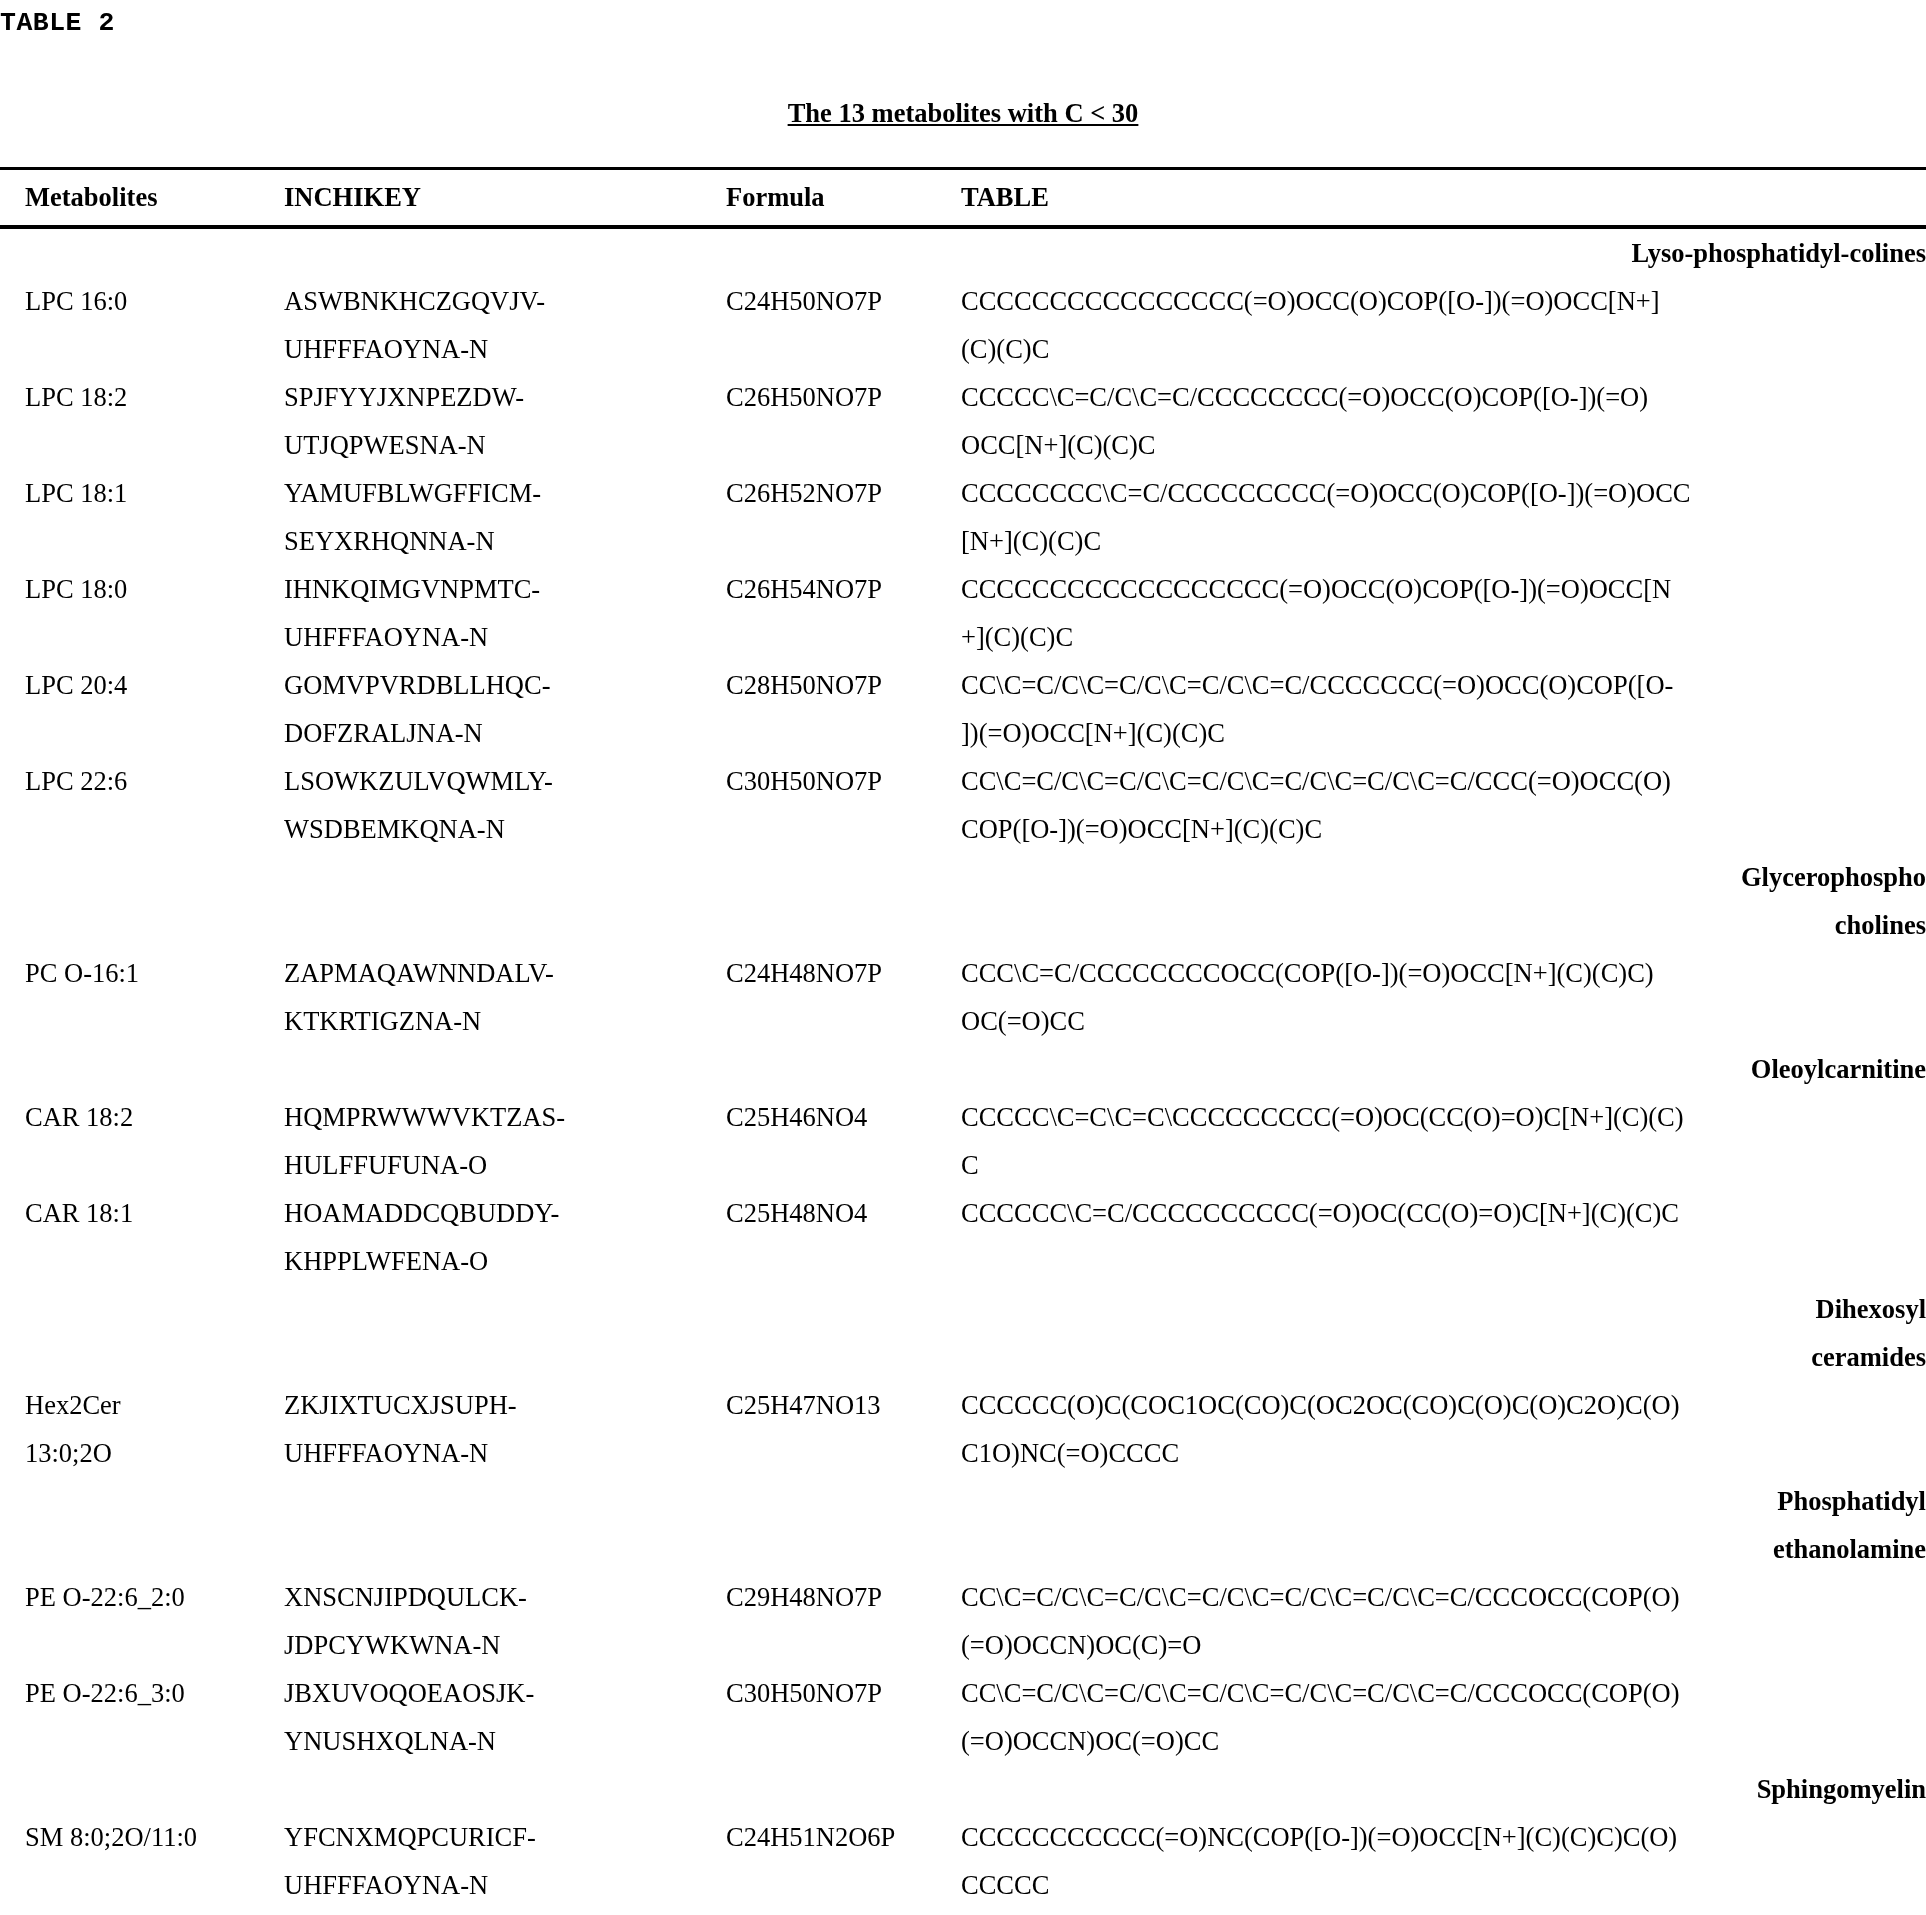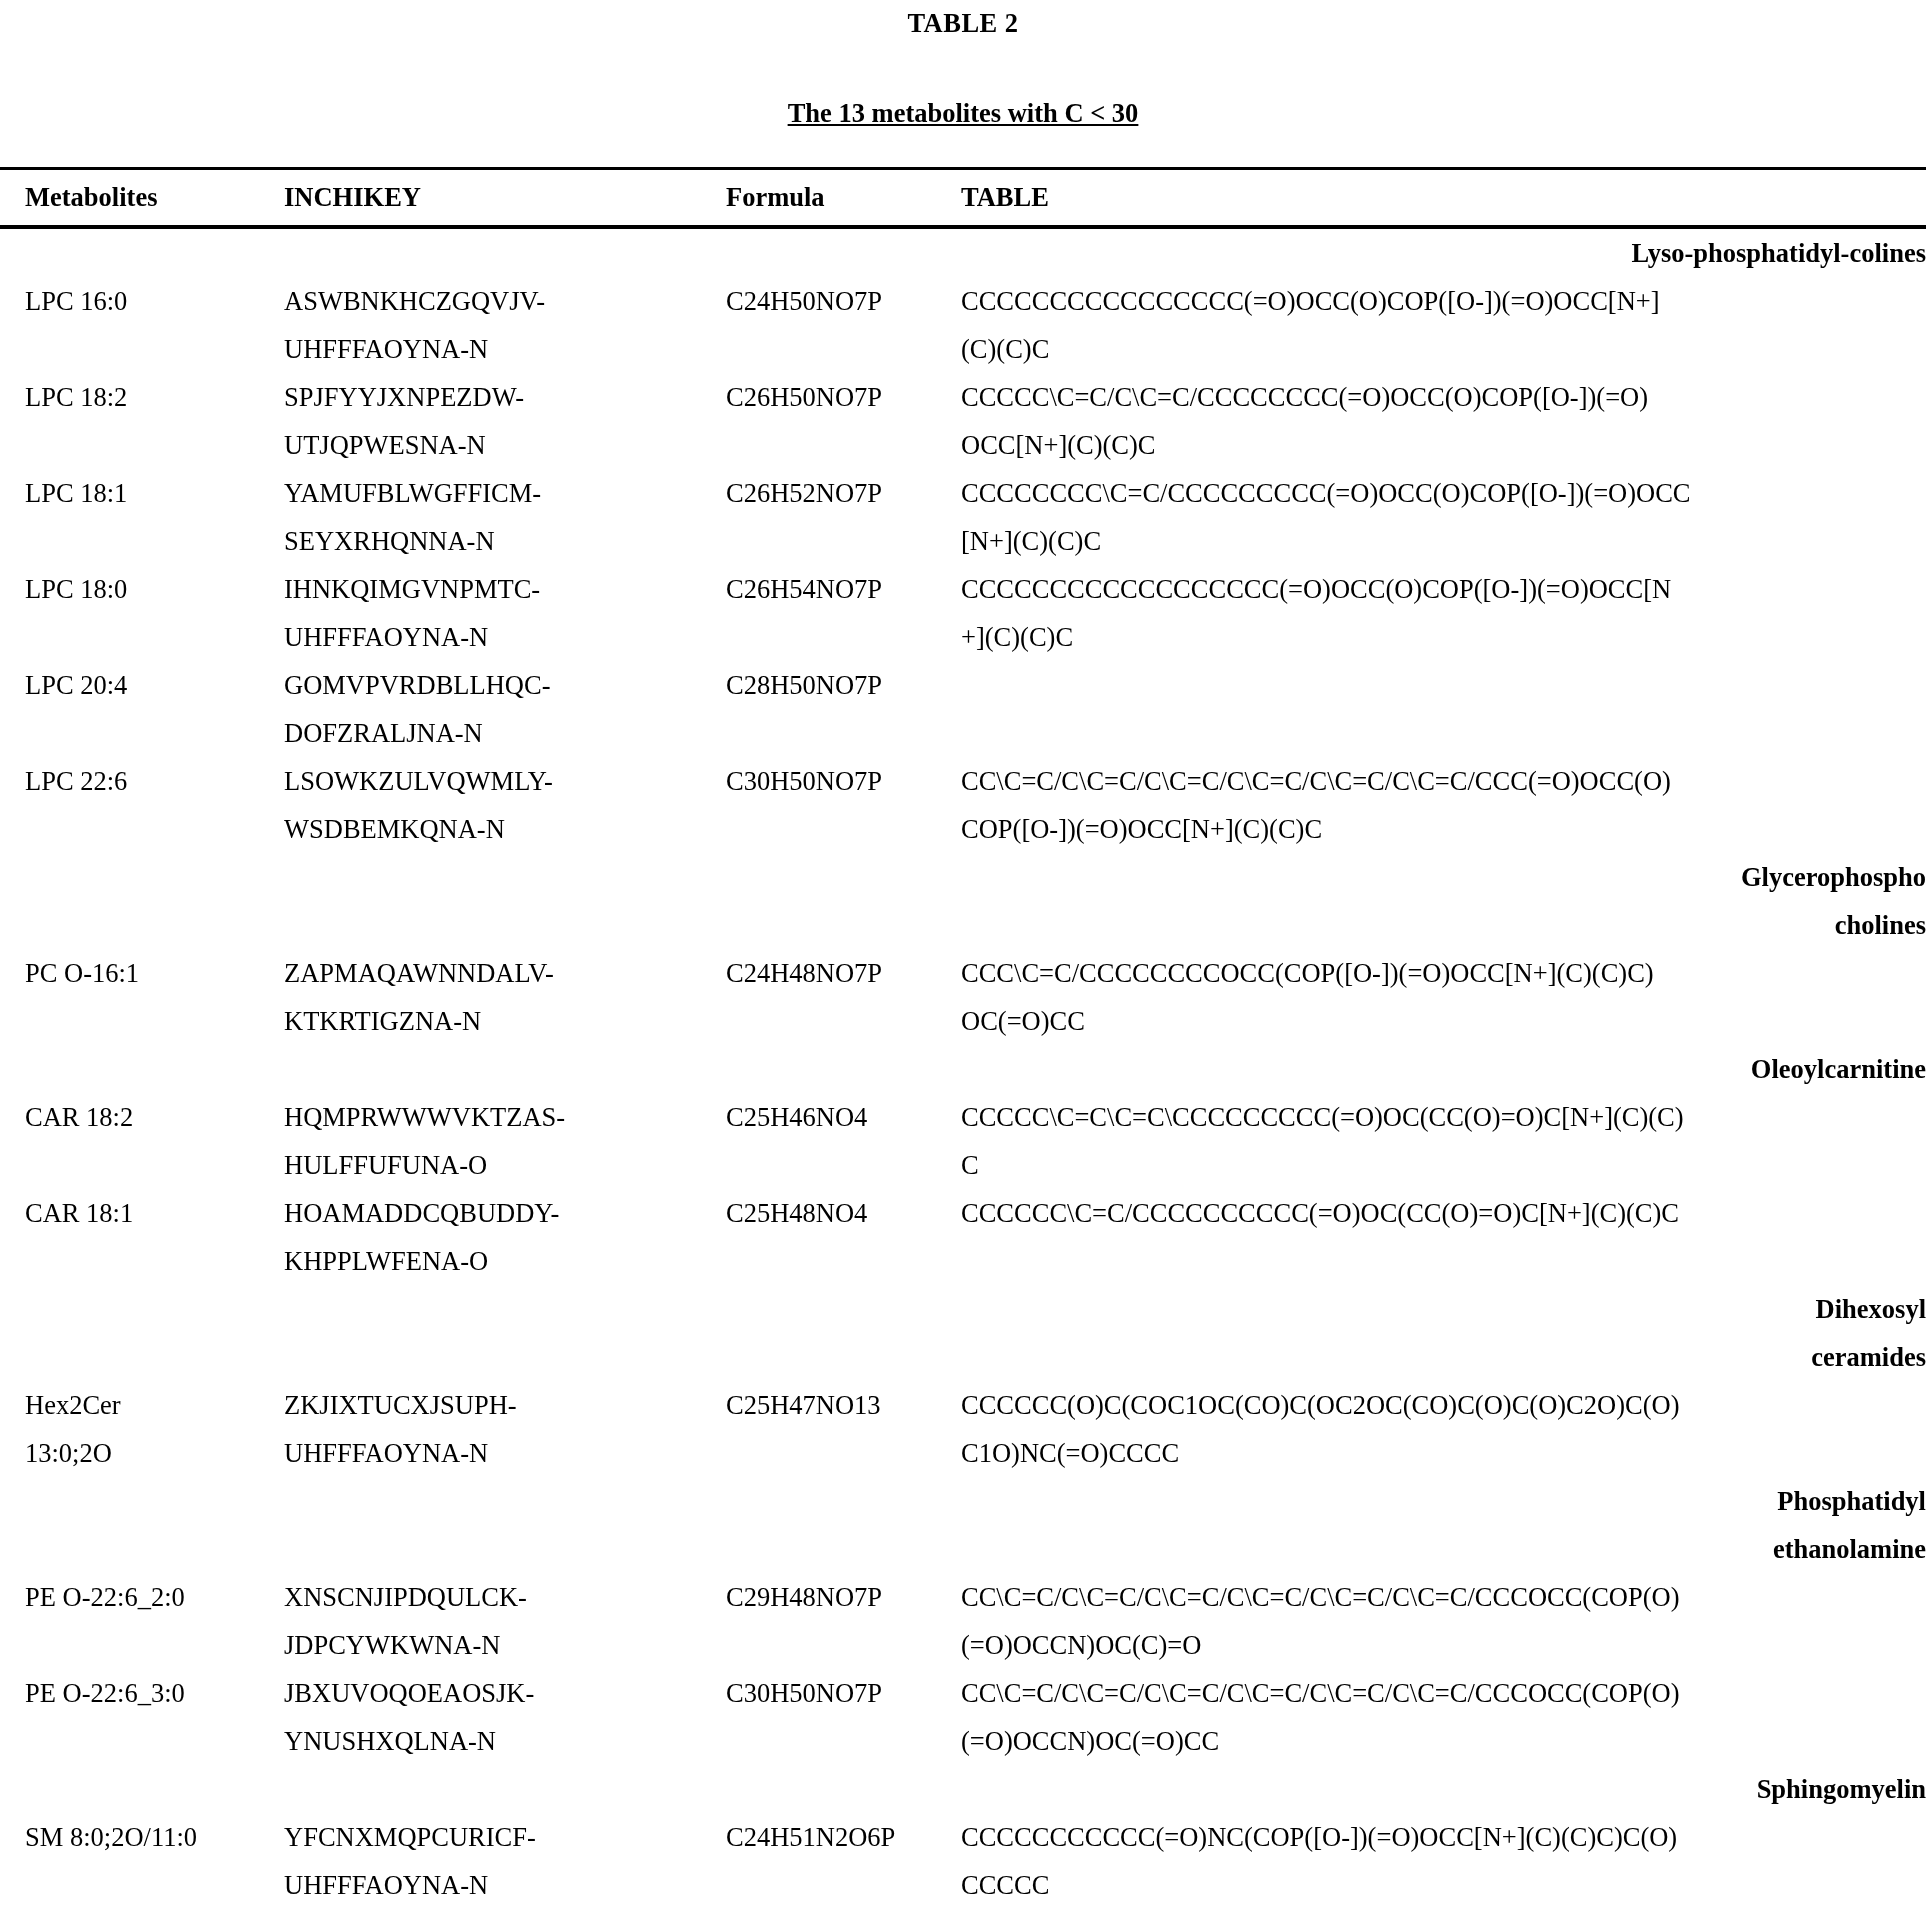--- a/index.html
+++ b/index.html
@@ -9,24 +9,24 @@
     height: 1915px;
     background: #ffffff;
     color: #000000;
     font-family: "Liberation Serif", "DejaVu Serif", serif;
     font-size: 26.5px;
     overflow: hidden;
     box-sizing: border-box;
     padding-top: 4.6px;
   }
   .title {
-    text-align: center;
     font-weight: bold;
     line-height: 37px;
     letter-spacing: 0.5px;
+    font-family: Liberation Mono, monospace;
   }
   .subtitle {
     text-align: center;
     font-weight: bold;
     margin-top: 53px;
     line-height: 37px;
     text-decoration: underline;
   }
   .rule {
     width: 1926px;
@@ -123,20 +123,22 @@
       <div class="cell">C26H54NO7P</div>
       <div class="cell">CCCCCCCCCCCCCCCCCC(=O)OCC(O)COP([O-])(=O)OCC[N
 +](C)(C)C</div>
     </div>
 
     <div class="row">
       <div class="cell">LPC 20:4</div>
       <div class="cell">GOMVPVRDBLLHQC-
 DOFZRALJNA-N</div>
       <div class="cell">C28H50NO7P</div>
+      <div class="cell">CC\C=C/C\C=C/C\C=C/C\C=C/CCCCCCC(=O)OCC(O)COP([O-
+])(=O)OCC[N+](C)(C)C</div>
     </div>
 
     <div class="row">
       <div class="cell">LPC 22:6</div>
       <div class="cell">LSOWKZULVQWMLY-
 WSDBEMKQNA-N</div>
       <div class="cell">C30H50NO7P</div>
       <div class="cell">CC\C=C/C\C=C/C\C=C/C\C=C/C\C=C/C\C=C/CCC(=O)OCC(O)
 COP([O-])(=O)OCC[N+](C)(C)C</div>
     </div>

